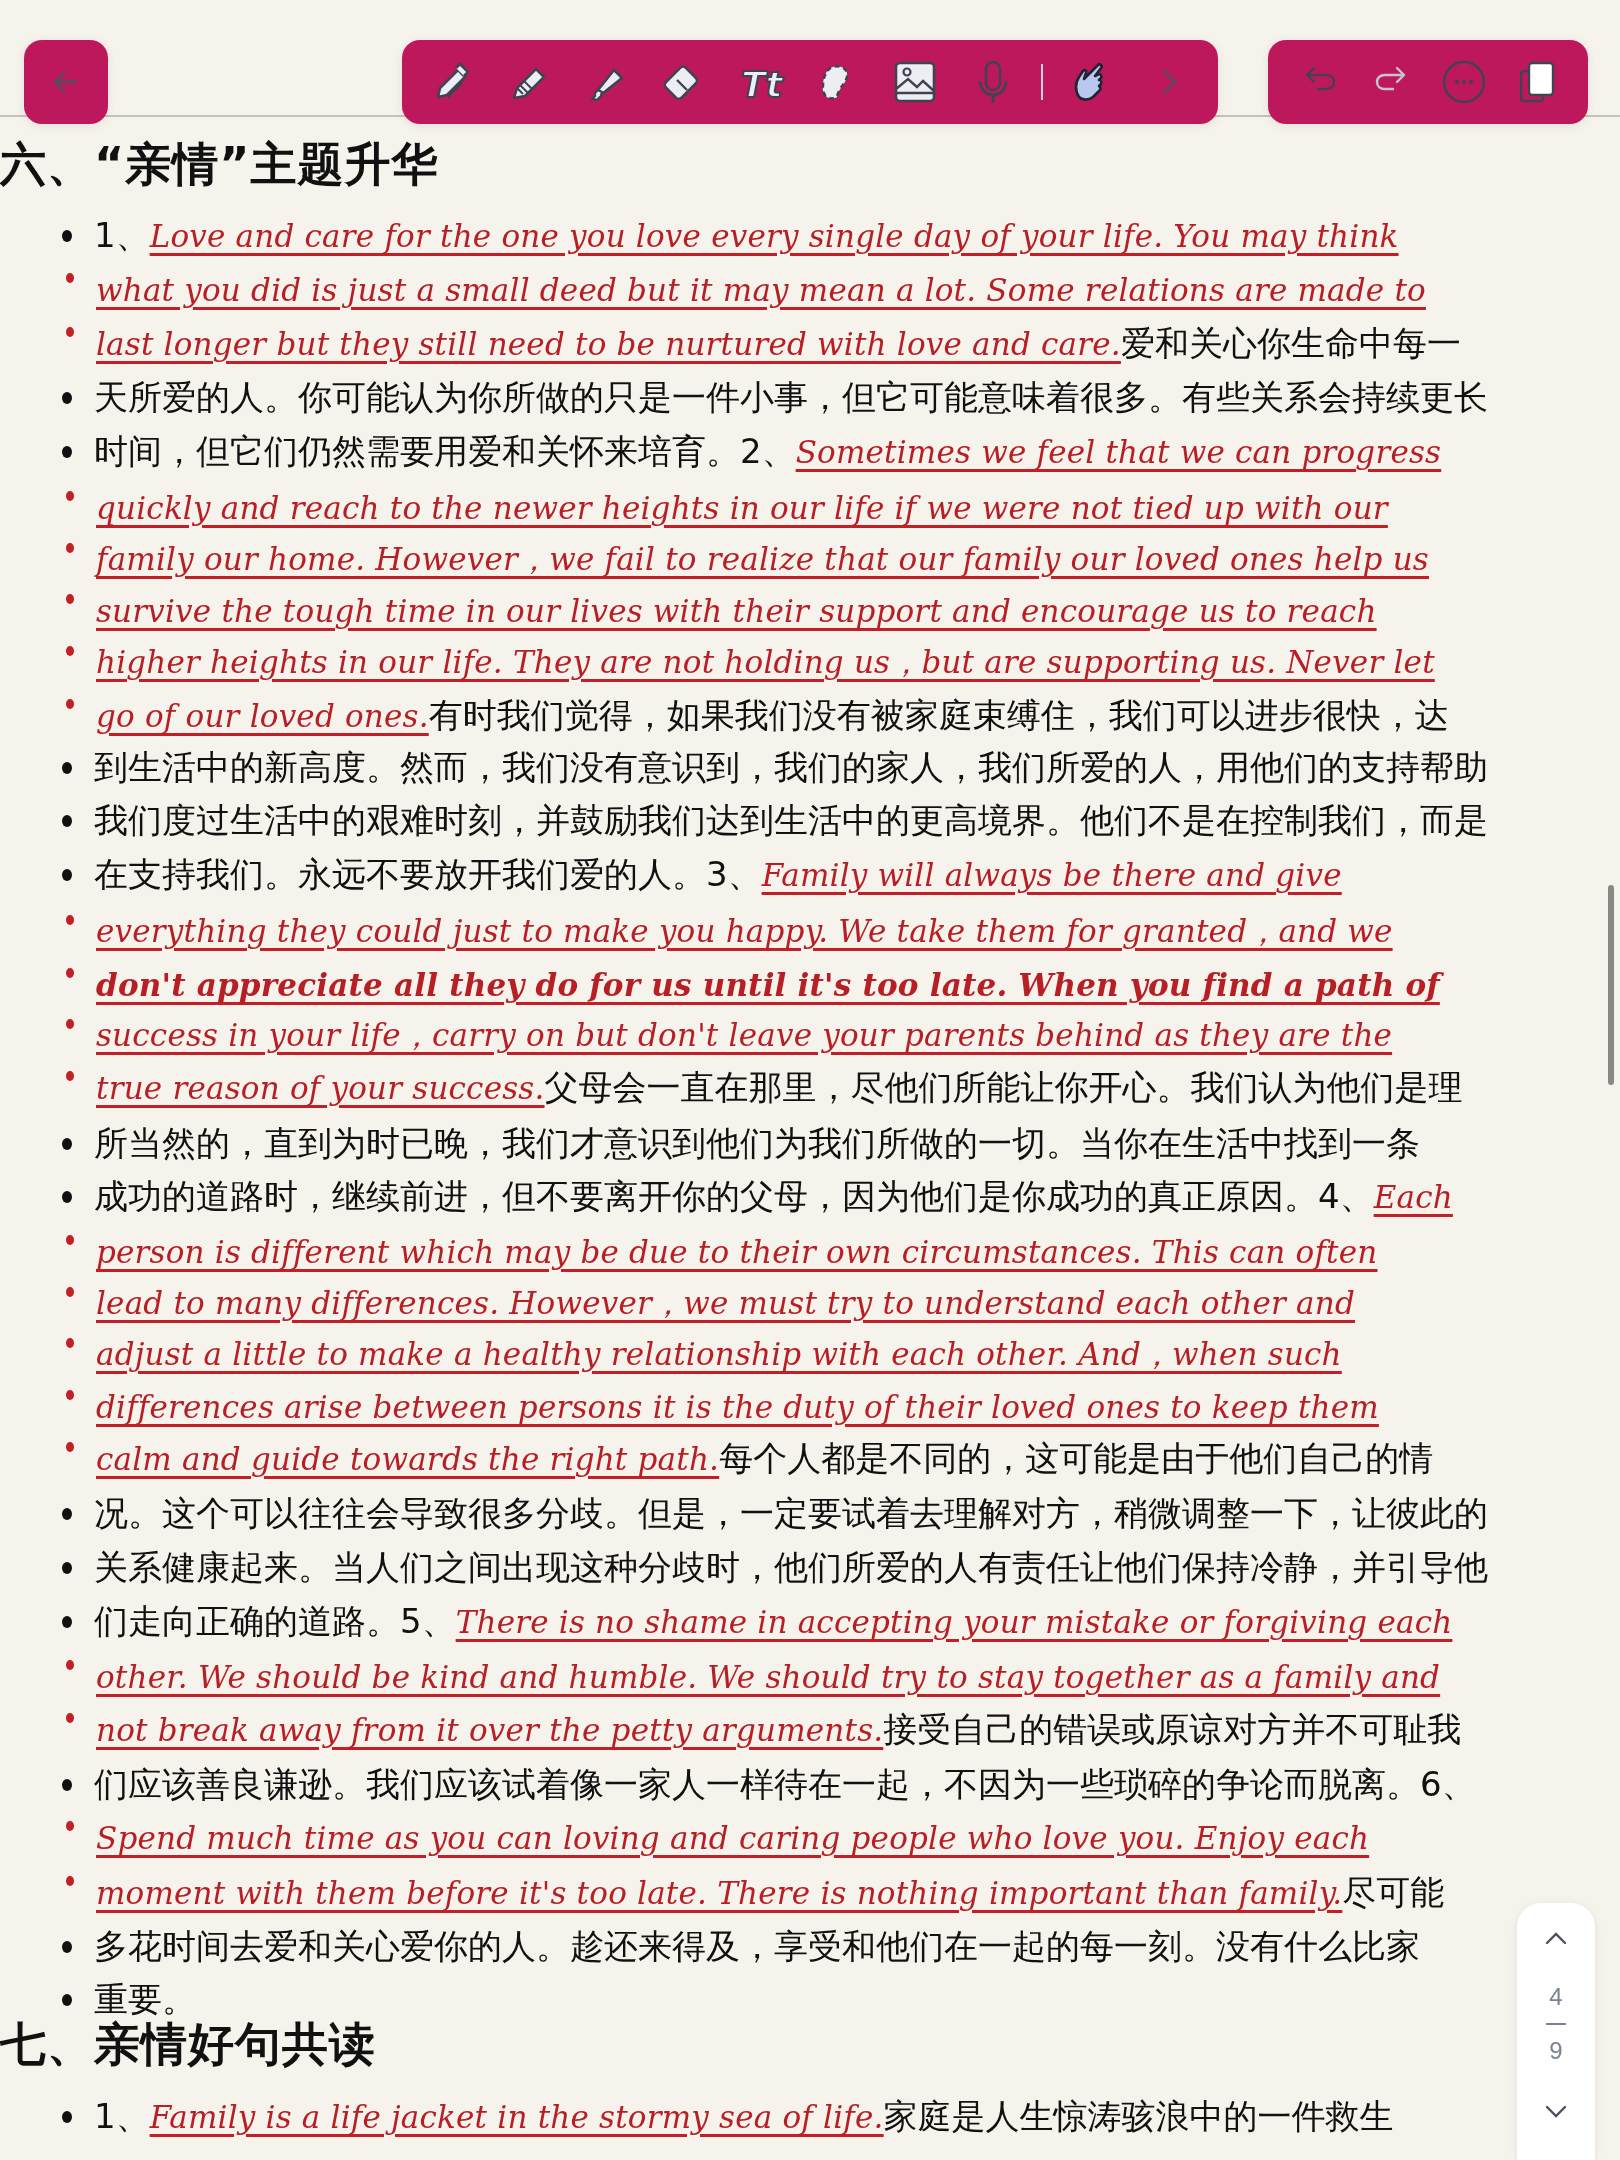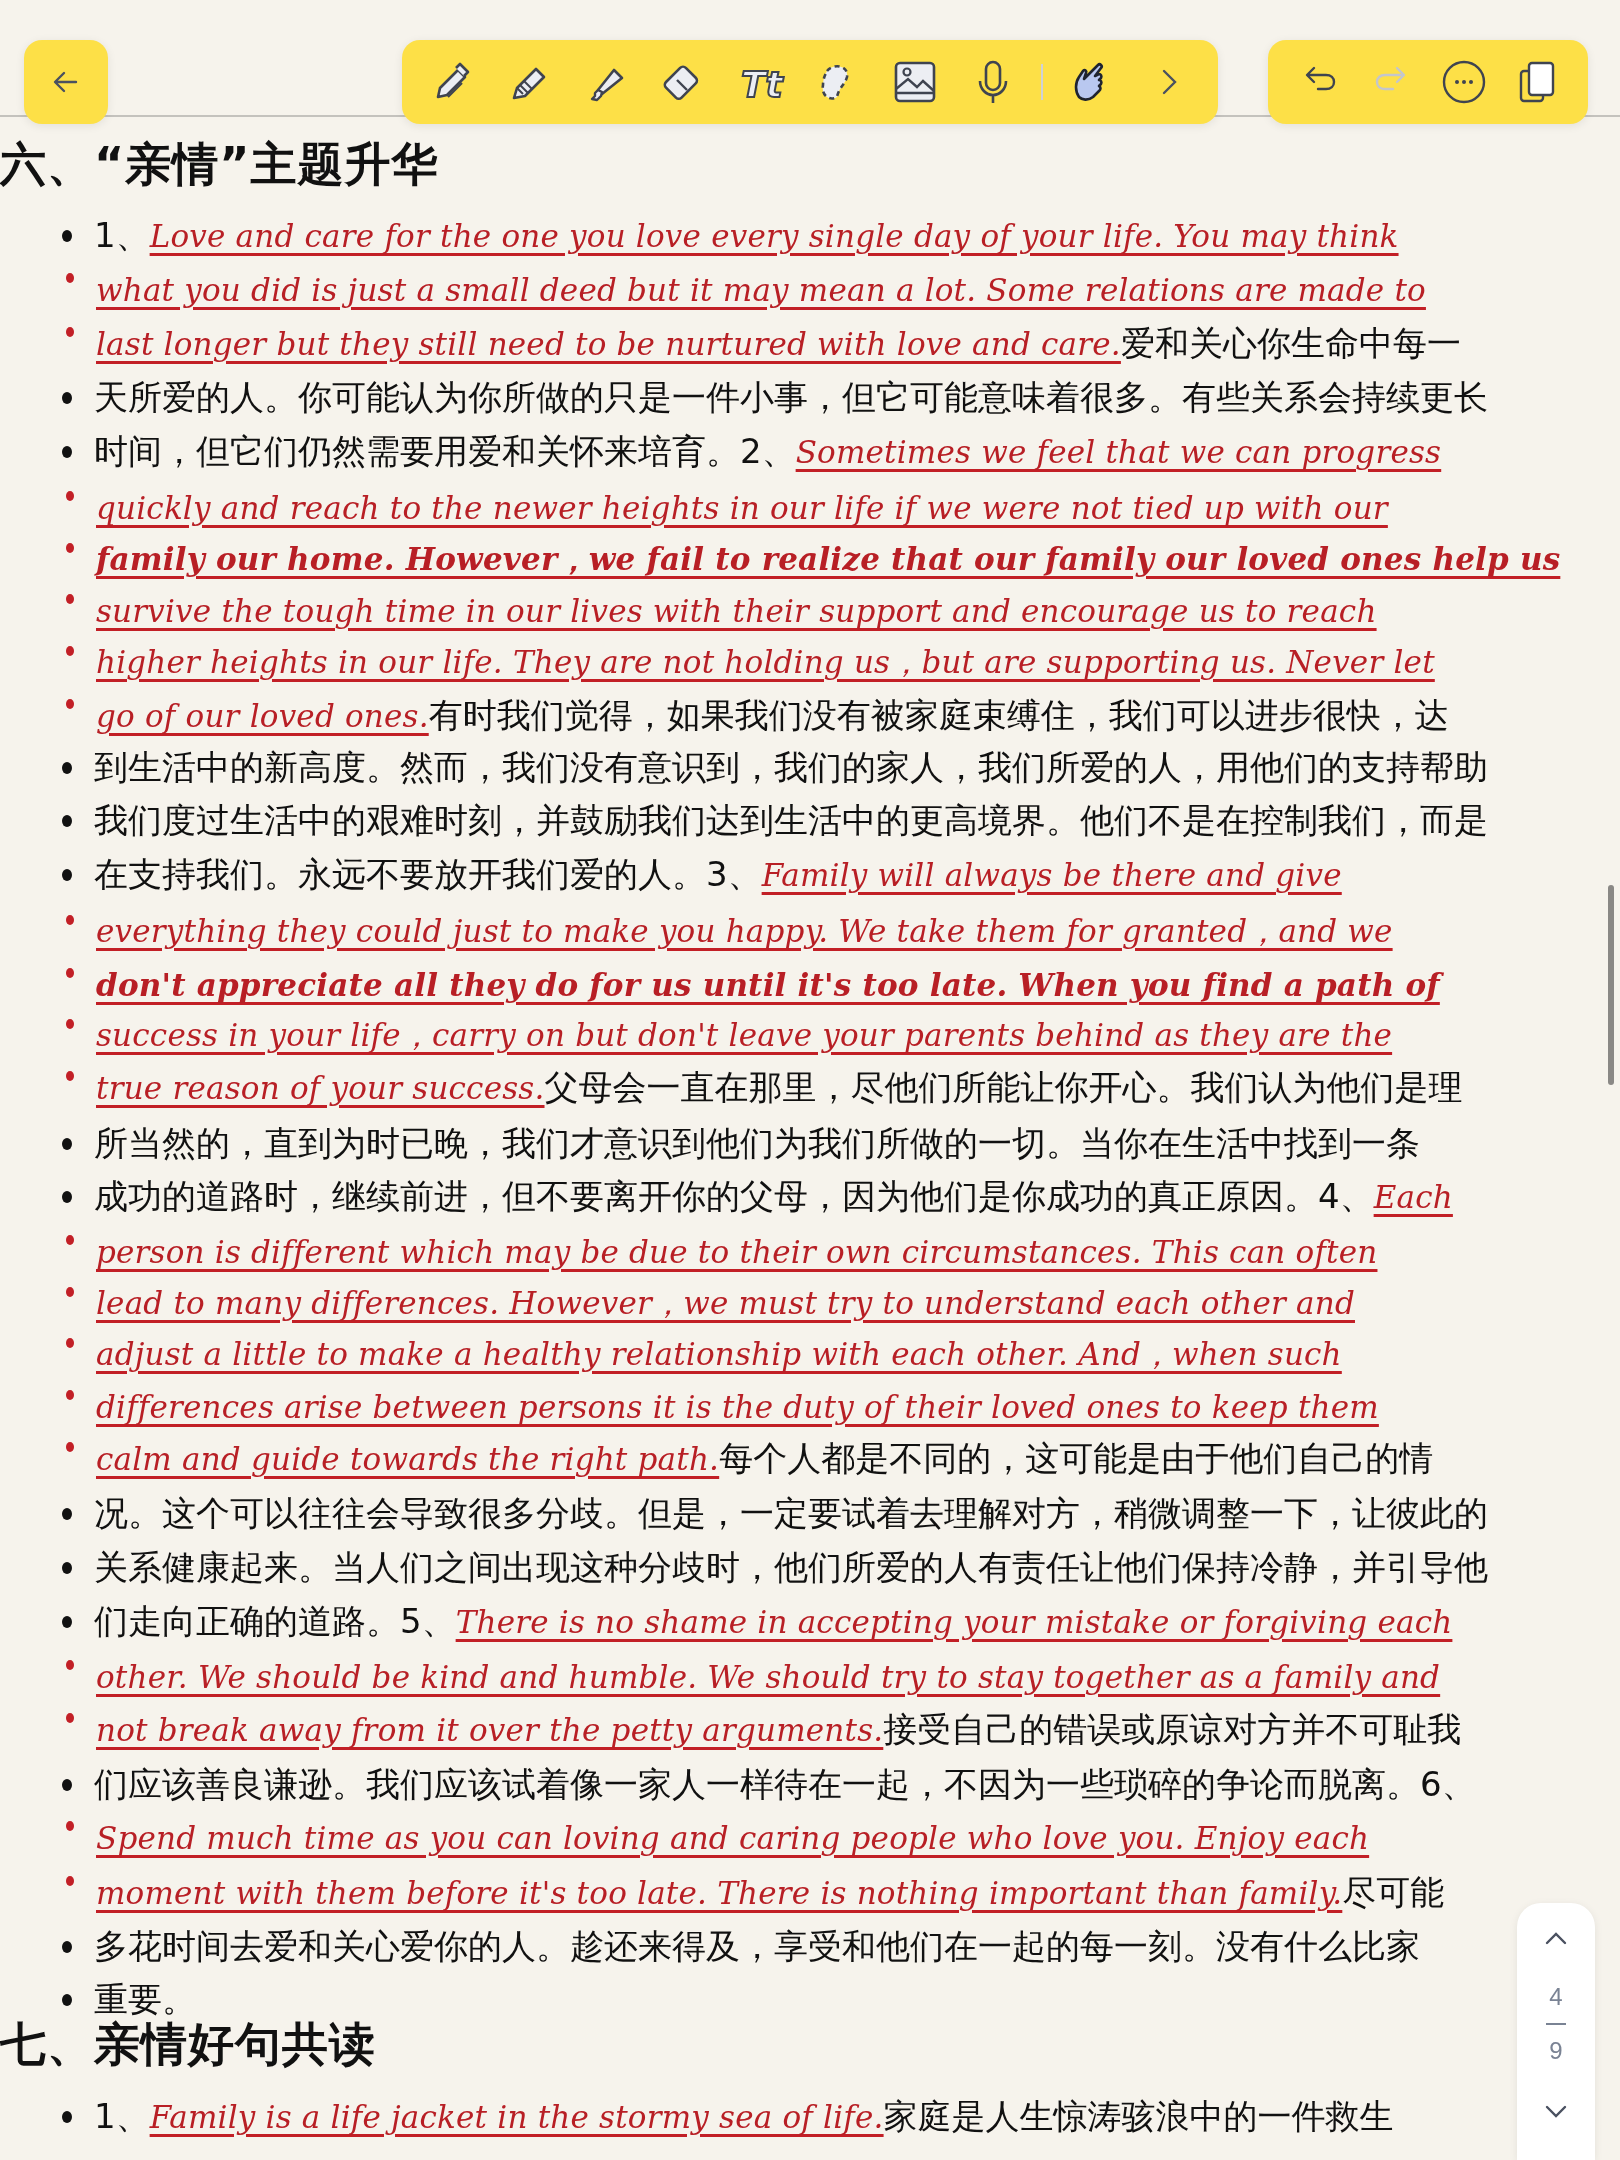--- a/index.html
+++ b/index.html
@@ -3,21 +3,21 @@
 <meta charset="utf-8">
 <style>
   html, body { margin:0; padding:0; }
   body {
     width:1620px; height:2160px; overflow:hidden; position:relative;
     background:#f6f3ec;
     font-family:"DejaVu Sans", sans-serif;
   }
   .topline { position:absolute; left:0; right:0; top:115px; height:2px; background:#c4c2bd; }
   .panel {
-    position:absolute; background:#fde047; border-radius:18px;
+    position:absolute; background:#be185d; border-radius:18px;
     box-shadow:0 2px 10px rgba(0,0,0,0.08);
     display:flex; align-items:center;
   }
   .back-panel { left:24px; top:40px; width:84px; height:84px; justify-content:center; }
   .tools-panel { left:402px; top:40px; width:816px; height:84px; padding:0 20px; box-sizing:border-box; justify-content:space-between; }
   .actions-panel { left:1268px; top:40px; width:320px; height:84px; padding:0 22px; box-sizing:border-box; justify-content:space-between; }
   .ic { width:58px; height:58px; display:flex; align-items:center; justify-content:center; cursor:pointer; }
   .ic svg { width:50px; height:50px; }
   .sep { width:2px; height:36px; background:#cfd1d6; }
   .doc { position:absolute; left:0; top:0; width:1620px; }
@@ -171,21 +171,21 @@
       </div>
       <div class="line" style="top: 427px;">
         <span class="bullet"></span>
         <span class="zh">时间，但它们仍然需要用爱和关怀来培育。2、</span>
         <span class="en">Sometimes we feel that we can progress</span>
       </div>
       <div class="line" style="top: 483px;">
         <span class="bullet red"></span>
         <span class="en">quickly and reach to the newer heights in our life if we were not tied up with our</span>
       </div>
-      <div class="line" style="top: 535px; font-weight: bold;">
+      <div class="line" style="top: 535px;">
         <span class="bullet red"></span>
         <span class="en">family our home. However，we fail to realize that our family our loved ones help us</span>
       </div>
       <div class="line" style="top: 586px;">
         <span class="bullet red"></span>
         <span class="en">survive the tough time in our lives with their support and encourage us to reach</span>
       </div>
       <div class="line" style="top: 638px;">
         <span class="bullet red"></span>
         <span class="en">higher heights in our life. They are not holding us，but are supporting us. Never let</span>

